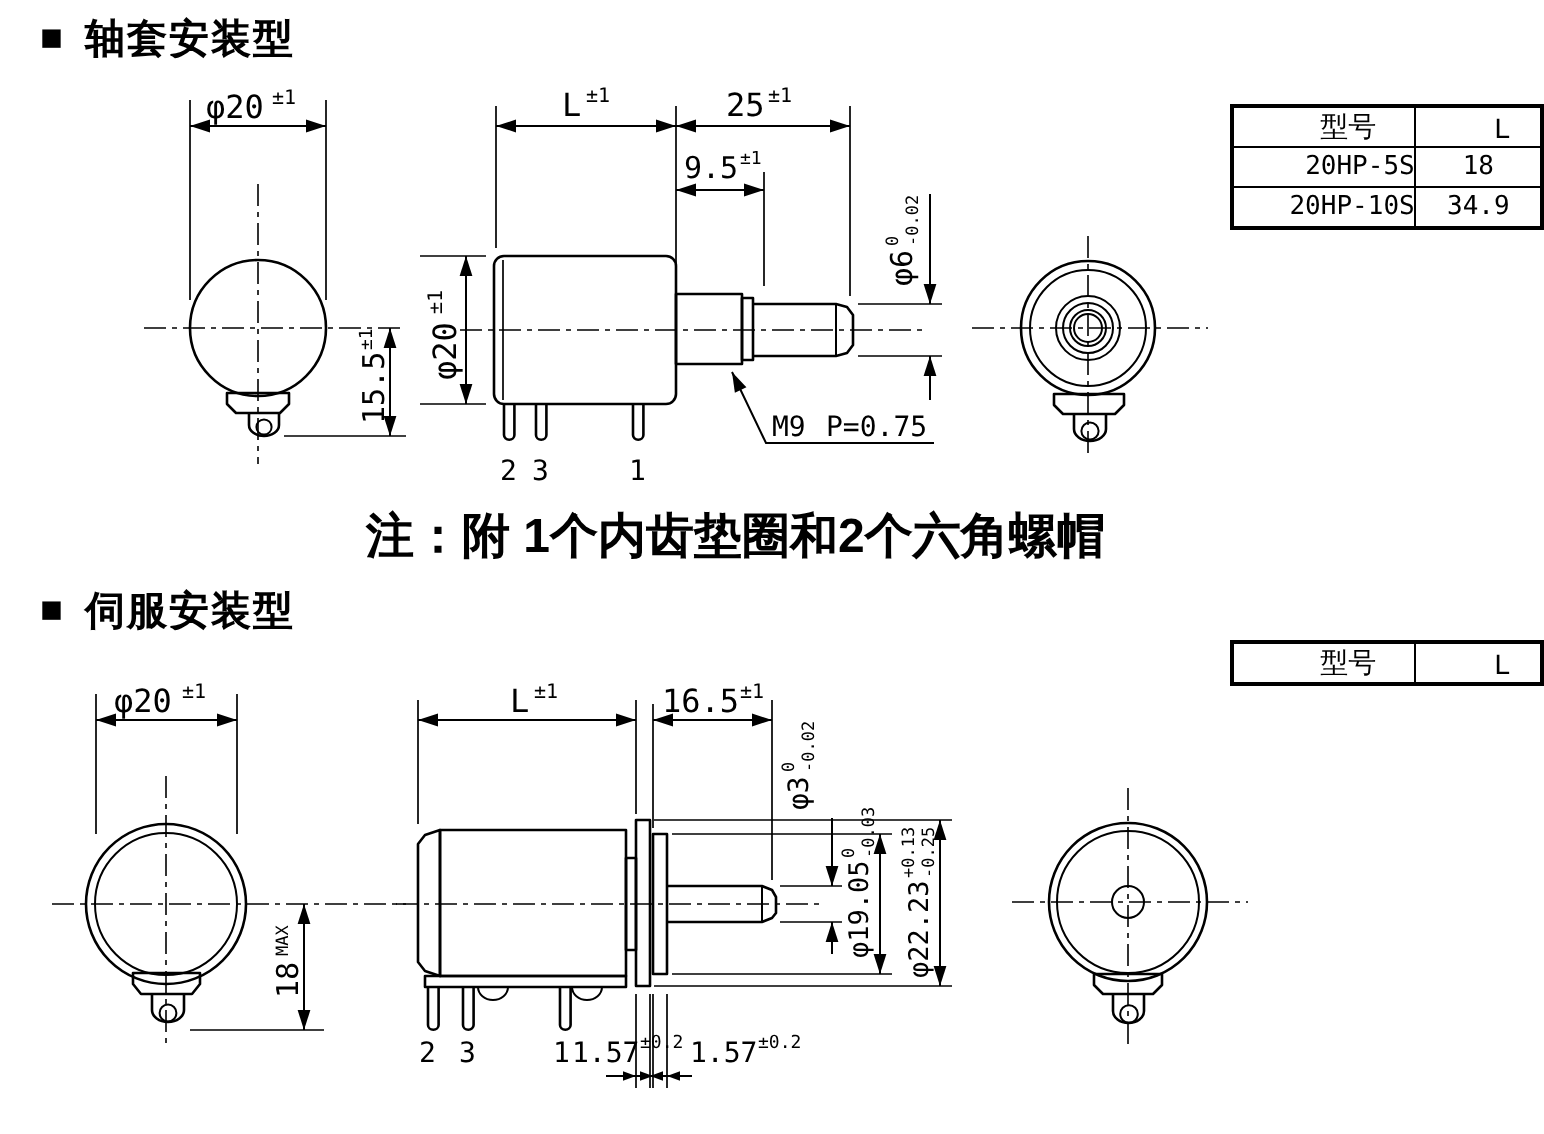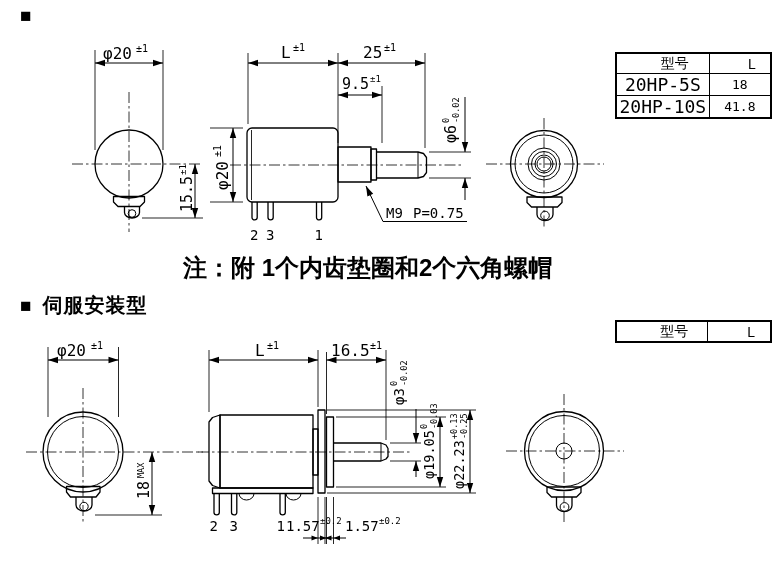--- a/index.html
+++ b/index.html
@@ -16,30 +16,31 @@
   .o{stroke:#000;stroke-width:1.3;fill:none;stroke-linejoin:round;}
   .o2{stroke:#000;stroke-width:1;fill:none;}
   .d{stroke:#000;stroke-width:1;fill:none;}
   .e{stroke:#000;stroke-width:0.85;fill:none;}
   .cl{stroke:#000;stroke-width:0.8;fill:none;stroke-dasharray:11 3 2.5 3;}
   .arw{fill:#000;stroke:none;}
   table.spec{position:absolute;border-collapse:collapse;background:#fff;border:2px solid #000;}
   table.spec th, table.spec td{border:1px solid #000;height:19px;padding:0;}
   table.spec th{font-size:14px;font-weight:400;text-align:center;padding-left:24px;}
   th.c-model{width:79px;} th.c-l{width:45px;}
-  td.model{font-family:"DejaVu Sans Mono", monospace;font-size:18px;text-align:center;padding-left:6px;}
+  td.model{font-family:"DejaVu Sans Mono", monospace;font-size:13px;text-align:right;padding-left:6px;}
   td.val{font-family:"DejaVu Sans Mono", monospace;font-size:13px;text-align:center;}
 </style>
 </head>
 <body>
 
 <div class="page">
 
   <div class="sec-title" style="left:20px;top:6px;">
     <span class="marker">■</span>
+    <span>轴套安装型</span>
   </div>
 
   <div class="sec-title" style="left:20px;top:292px;">
     <span class="marker">■</span>
     <span>伺服安装型</span>
   </div>
 
   <div class="note">注：附 1个内齿垫圈和2个六角螺帽</div>
 
   <svg class="canvas" width="772" height="567" viewBox="0 0 772 567">
@@ -273,21 +274,21 @@
         <tr>
       <th class="c-model">型号</th>
       <th class="c-l">L</th>
     </tr>
     <tr>
       <td class="model">20HP-5S</td>
       <td class="val">18</td>
     </tr>
     <tr>
       <td class="model">20HP-10S</td>
-      <td class="val">41.8</td>
+      <td class="val">34.9</td>
     </tr>
   </tbody>
     </table>
 
   <table class="spec" style="left:615px;top:320px;">
     <tbody>
         <tr>
       <th class="c-model">型号</th>
       <th class="c-l">L</th>
     </tr>

